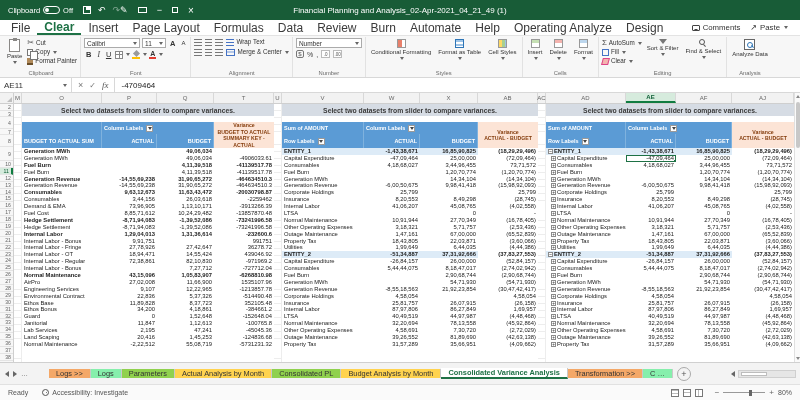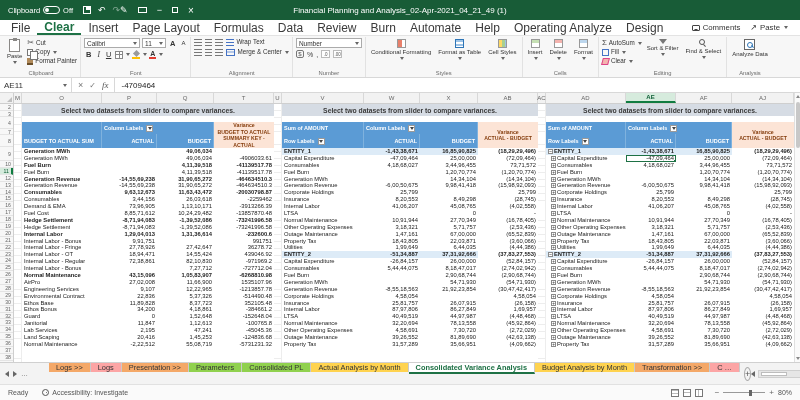--- a/index.html
+++ b/index.html
@@ -142,21 +142,21 @@
   
   .sheettabs{height:22px;background:#F3F3F3;border-top:1px solid #D0D0D0;display:flex;align-items:stretch;flex:0 0 22px;font-size:7.4px;color:#333;}
   .tabnav{display:flex;align-items:center;gap:4px;padding:0 5px;color:#666;}
   .tri-l{border-top:3px solid transparent;border-bottom:3px solid transparent;border-right:4px solid #666;}
   .tri-r{border-top:3px solid transparent;border-bottom:3px solid transparent;border-left:4px solid #666;}
   .tabnav .dots{font-size:7px;color:#666;letter-spacing:1px;}
   .stab{display:flex;align-items:center;padding:0 7px;border-right:1px solid #C9C9C9;white-space:nowrap;cursor:default;}
   .stab.orange{background:#F4A868;}
   .stab.green{background:#90D14E;}
   .stab.yellow{background:#FFD34F;}
-  .stab.plain{background:#fca5a5;}
+  .stab.plain{background:#86efac;}
   .stab.active{background:#fff;color:#1E7145;font-weight:bold;border-bottom:2px solid #1E7145;}
   .addtab{display:flex;align-items:center;justify-content:center;width:14px;height:14px;border:1px solid #AAA;border-radius:50%;align-self:center;margin-left:4px;font-size:9px;color:#555;}
   .hscroll{margin-left:auto;display:flex;align-items:center;gap:3px;padding-right:4px;}
   .hs-track{width:58px;height:8px;background:#E6E6E6;border:1px solid #CFCFCF;position:relative;}
   .hs-thumb{position:absolute;left:2px;top:1px;width:26px;height:4px;background:#fff;border:1px solid #BDBDBD;}
 
   
   .statusbar{height:16px;background:#FAFAFA;border-top:1px solid #E1E1E1;display:flex;align-items:center;font-size:7px;color:#555;padding:0 8px;flex:0 0 16px;}
   .acc{display:flex;align-items:center;gap:3px;margin-left:14px;}
   .i-acc{width:7px;height:7px;border:1px solid #555;border-radius:50%;display:inline-block;position:relative;}
@@ -1292,29 +1292,28 @@
       <span class="vs-down"></span>
     </div>
   </div>
 
   <div class="sheettabs">
     <div class="tabnav">
       <span class="tri-l"></span>
       <span class="tri-r"></span>
       <span class="dots">…</span>
     </div>
-    <div id="stabs" style="display:flex;align-items:flex-start;padding-left:15px;">
+    <div id="stabs" style="display:flex;align-items:center;padding-left:15px;">
         <div class="stab orange">Logs &gt;&gt;</div>
         <div class="stab plain">Logs</div>
-        <div class="stab orange">Presentation &gt;&gt;</div>
         <div class="stab green">Parameters</div>
+        <div class="stab yellow">Actual Analysis by Month</div>
         <div class="stab green">Consolidated PL</div>
-        <div class="stab yellow">Actual Analysis by Month</div>
+        <div class="stab yellow">Budget Analysis by Month</div>
         <div class="stab active">Consolidated Variance Analysis</div>
-        <div class="stab yellow">Budget Analysis by Month</div>
         <div class="stab orange">Transformation &gt;&gt;</div>
         <div class="stab plain">C …</div>
       </div>
     <div class="addtab">+</div>
     <div class="hscroll">
       <span class="tri-l"></span>
       <span class="hs-track">
           <span class="hs-thumb"></span>
         </span>
 

